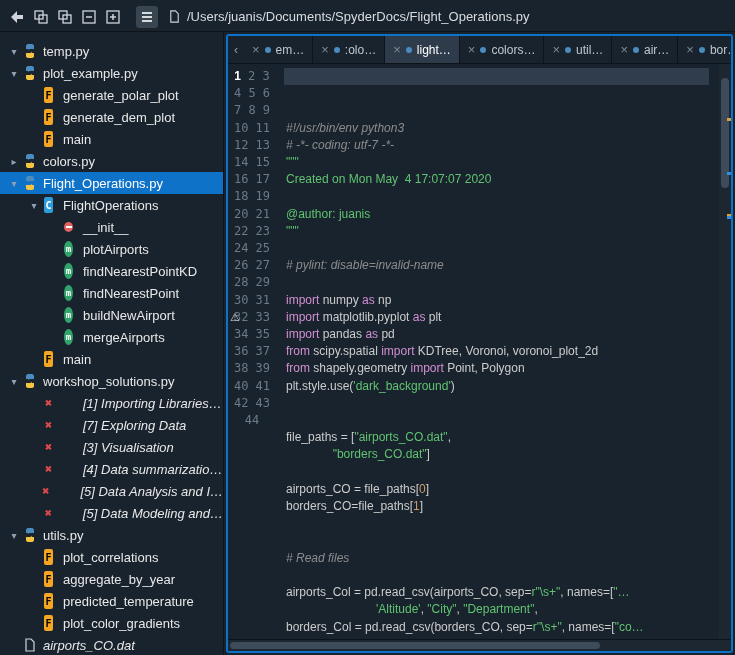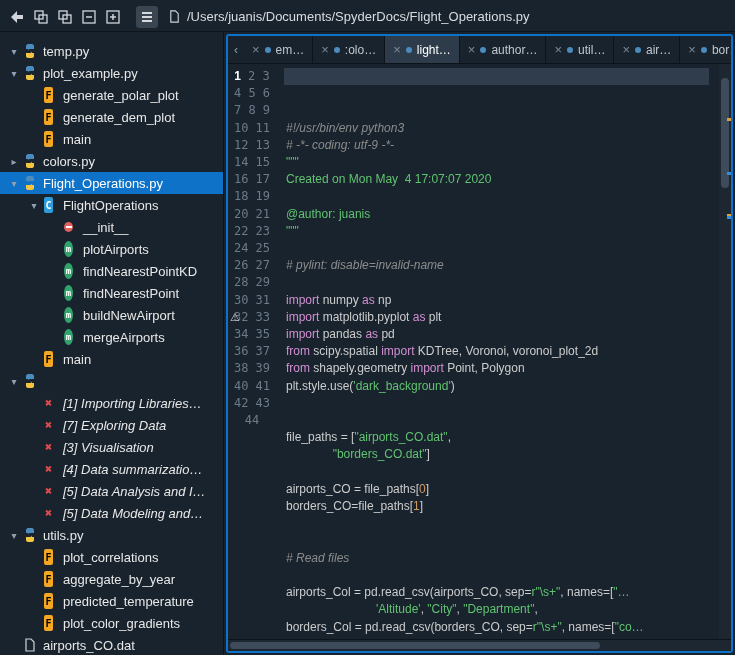--- a/index.html
+++ b/index.html
@@ -21,21 +21,21 @@
 .node.sel { background:#0d72c8; color:#fff; }
 .chev { width:12px; display:inline-flex; justify-content:center; color:#8fa0b3; font-size:10px; }
 .icon { width:16px; height:16px; margin:0 5px 0 2px; display:inline-flex; align-items:center; justify-content:center; border-radius:2px; font-size:10px; font-weight:bold; font-family:monospace; }
 .pyfile { color:#f5c542; }
 .fn { background:#f5a623; color:#000; }
 .cls { background:#2d9cdb; color:#fff; }
 .meth { background:#30a46c; color:#fff; border-radius:50%; font-size:9px; }
 .init { background:#e05f5f; color:#fff; border-radius:50%; width:10px; height:10px; position:relative; }
 .init::after{ content:""; position:absolute; left:2px; top:4px; width:6px; height:2px; background:#fff; }
 .cellx { color:#e04a4a; font-weight:bold; font-size:12px; }
-.it { font-style:italic; }
+.it { font-style:italic;margin-left:20px; }
 
 
 .editor-pane { flex:1; display:flex; flex-direction:column; min-width:0; border:2px solid #0d72c8; border-radius:3px; margin:2px; }
 .tabs { display:flex; align-items:center; height:28px; background:#19232d; border-bottom:1px solid #0c131a; overflow:hidden; }
 .tab { display:flex; align-items:center; height:100%; padding:0 8px; gap:4px; font-size:12px; color:#bfc7ce; border-right:1px solid #0c131a; cursor:pointer; white-space:nowrap; }
 .tab.active { background:#2e3b4a; color:#fff; }
 .tab .close { font-size:13px; color:#7e8a98; }
 .lchev { padding:0 6px; color:#8fa0b3; font-size:12px; }
 .tab .dot { width:8px; height:8px; }
 
@@ -234,20 +234,21 @@
           <span class="">main</span>
         </div>
         <div class="node" style="padding-left: 8px;">
           <span class="chev">▾</span>
           <span class="icon pyfile">
             <svg width="16" height="16" viewBox="0 0 16 16">
               <path d="M6 1h4c1 0 2 1 2 2v3H8c-1.5 0-2 .8-2 2V6H4V3c0-1 1-2 2-2z" fill="#4b8bbe"></path>
               <path d="M10 15H6c-1 0-2-1-2-2v-3h4c1.5 0 2-.8 2-2v2h2v3c0 1-1 2-2 2z" fill="#f5c542"></path>
             </svg>
           </span>
+          <span class="">workshop_solutions.py</span>
         </div>
         <div class="node" style="padding-left: 28px;">
           <span class="chev"></span>
           <span class="icon ">
             <span class="icon cellx">✖</span>
           </span>
           <span class="it">[1] Importing Libraries…</span>
         </div>
         <div class="node" style="padding-left: 28px;">
           <span class="chev"></span>
@@ -315,21 +316,21 @@
           </span>
           <span class="">predicted_temperature</span>
         </div>
         <div class="node" style="padding-left: 28px;">
           <span class="chev"></span>
           <span class="icon ">
             <span class="icon fn">F</span>
           </span>
           <span class="">plot_color_gradients</span>
         </div>
-        <div class="node" style="padding-left: 8px;">
+        <div class="node" style="padding-left: 8px; font-style: italic;">
           <span class="chev"></span>
           <span class="icon ">
             <svg width="14" height="14" viewBox="0 0 14 14">
               <path d="M3 1h5l3 3v9H3z" fill="none" stroke="#cfd4d9" stroke-width="1.2"></path>
             </svg>
           </span>
           <span class="">airports_CO.dat</span>
         </div>
       </div>
 
@@ -356,21 +357,21 @@
             <svg class="dot" viewBox="0 0 8 8">
               <circle cx="4" cy="4" r="3" fill="#4b8bbe"></circle>
             </svg>
             <span>light…</span>
           </div>
           <div class="tab">
             <span class="close">×</span>
             <svg class="dot" viewBox="0 0 8 8">
               <circle cx="4" cy="4" r="3" fill="#4b8bbe"></circle>
             </svg>
-            <span>author…</span>
+            <span>colors…</span>
           </div>
           <div class="tab">
             <span class="close">×</span>
             <svg class="dot" viewBox="0 0 8 8">
               <circle cx="4" cy="4" r="3" fill="#4b8bbe"></circle>
             </svg>
             <span>util…</span>
           </div>
           <div class="tab">
             <span class="close">×</span>
@@ -467,21 +468,21 @@
 39
 40
 41
 42
 43
 44
 </div>
         <div class="code" id="code">
           <div class="hl-line"></div>
           <div class="code-inner" id="code-inner"><span class="c-com">#!/usr/bin/env python3</span>
-<span class="c-com"># -*- coding: utf-9 -*-</span>
+<span class="c-com"># -*- coding: utf-7 -*-</span>
 <span class="c-str">"""</span>
 <span class="c-str">Created on Mon May  4 17:07:07 2020</span>
 <span class="c-str"></span>
 <span class="c-str">@author: juanis</span>
 <span class="c-str">"""</span>
 
 <span class="c-com"># pylint: disable=invalid-name</span>
 
 <span class="c-kw">import</span> numpy <span class="c-kw">as</span> np
 <span class="c-kw">import</span> matplotlib.pyplot <span class="c-kw">as</span> plt

